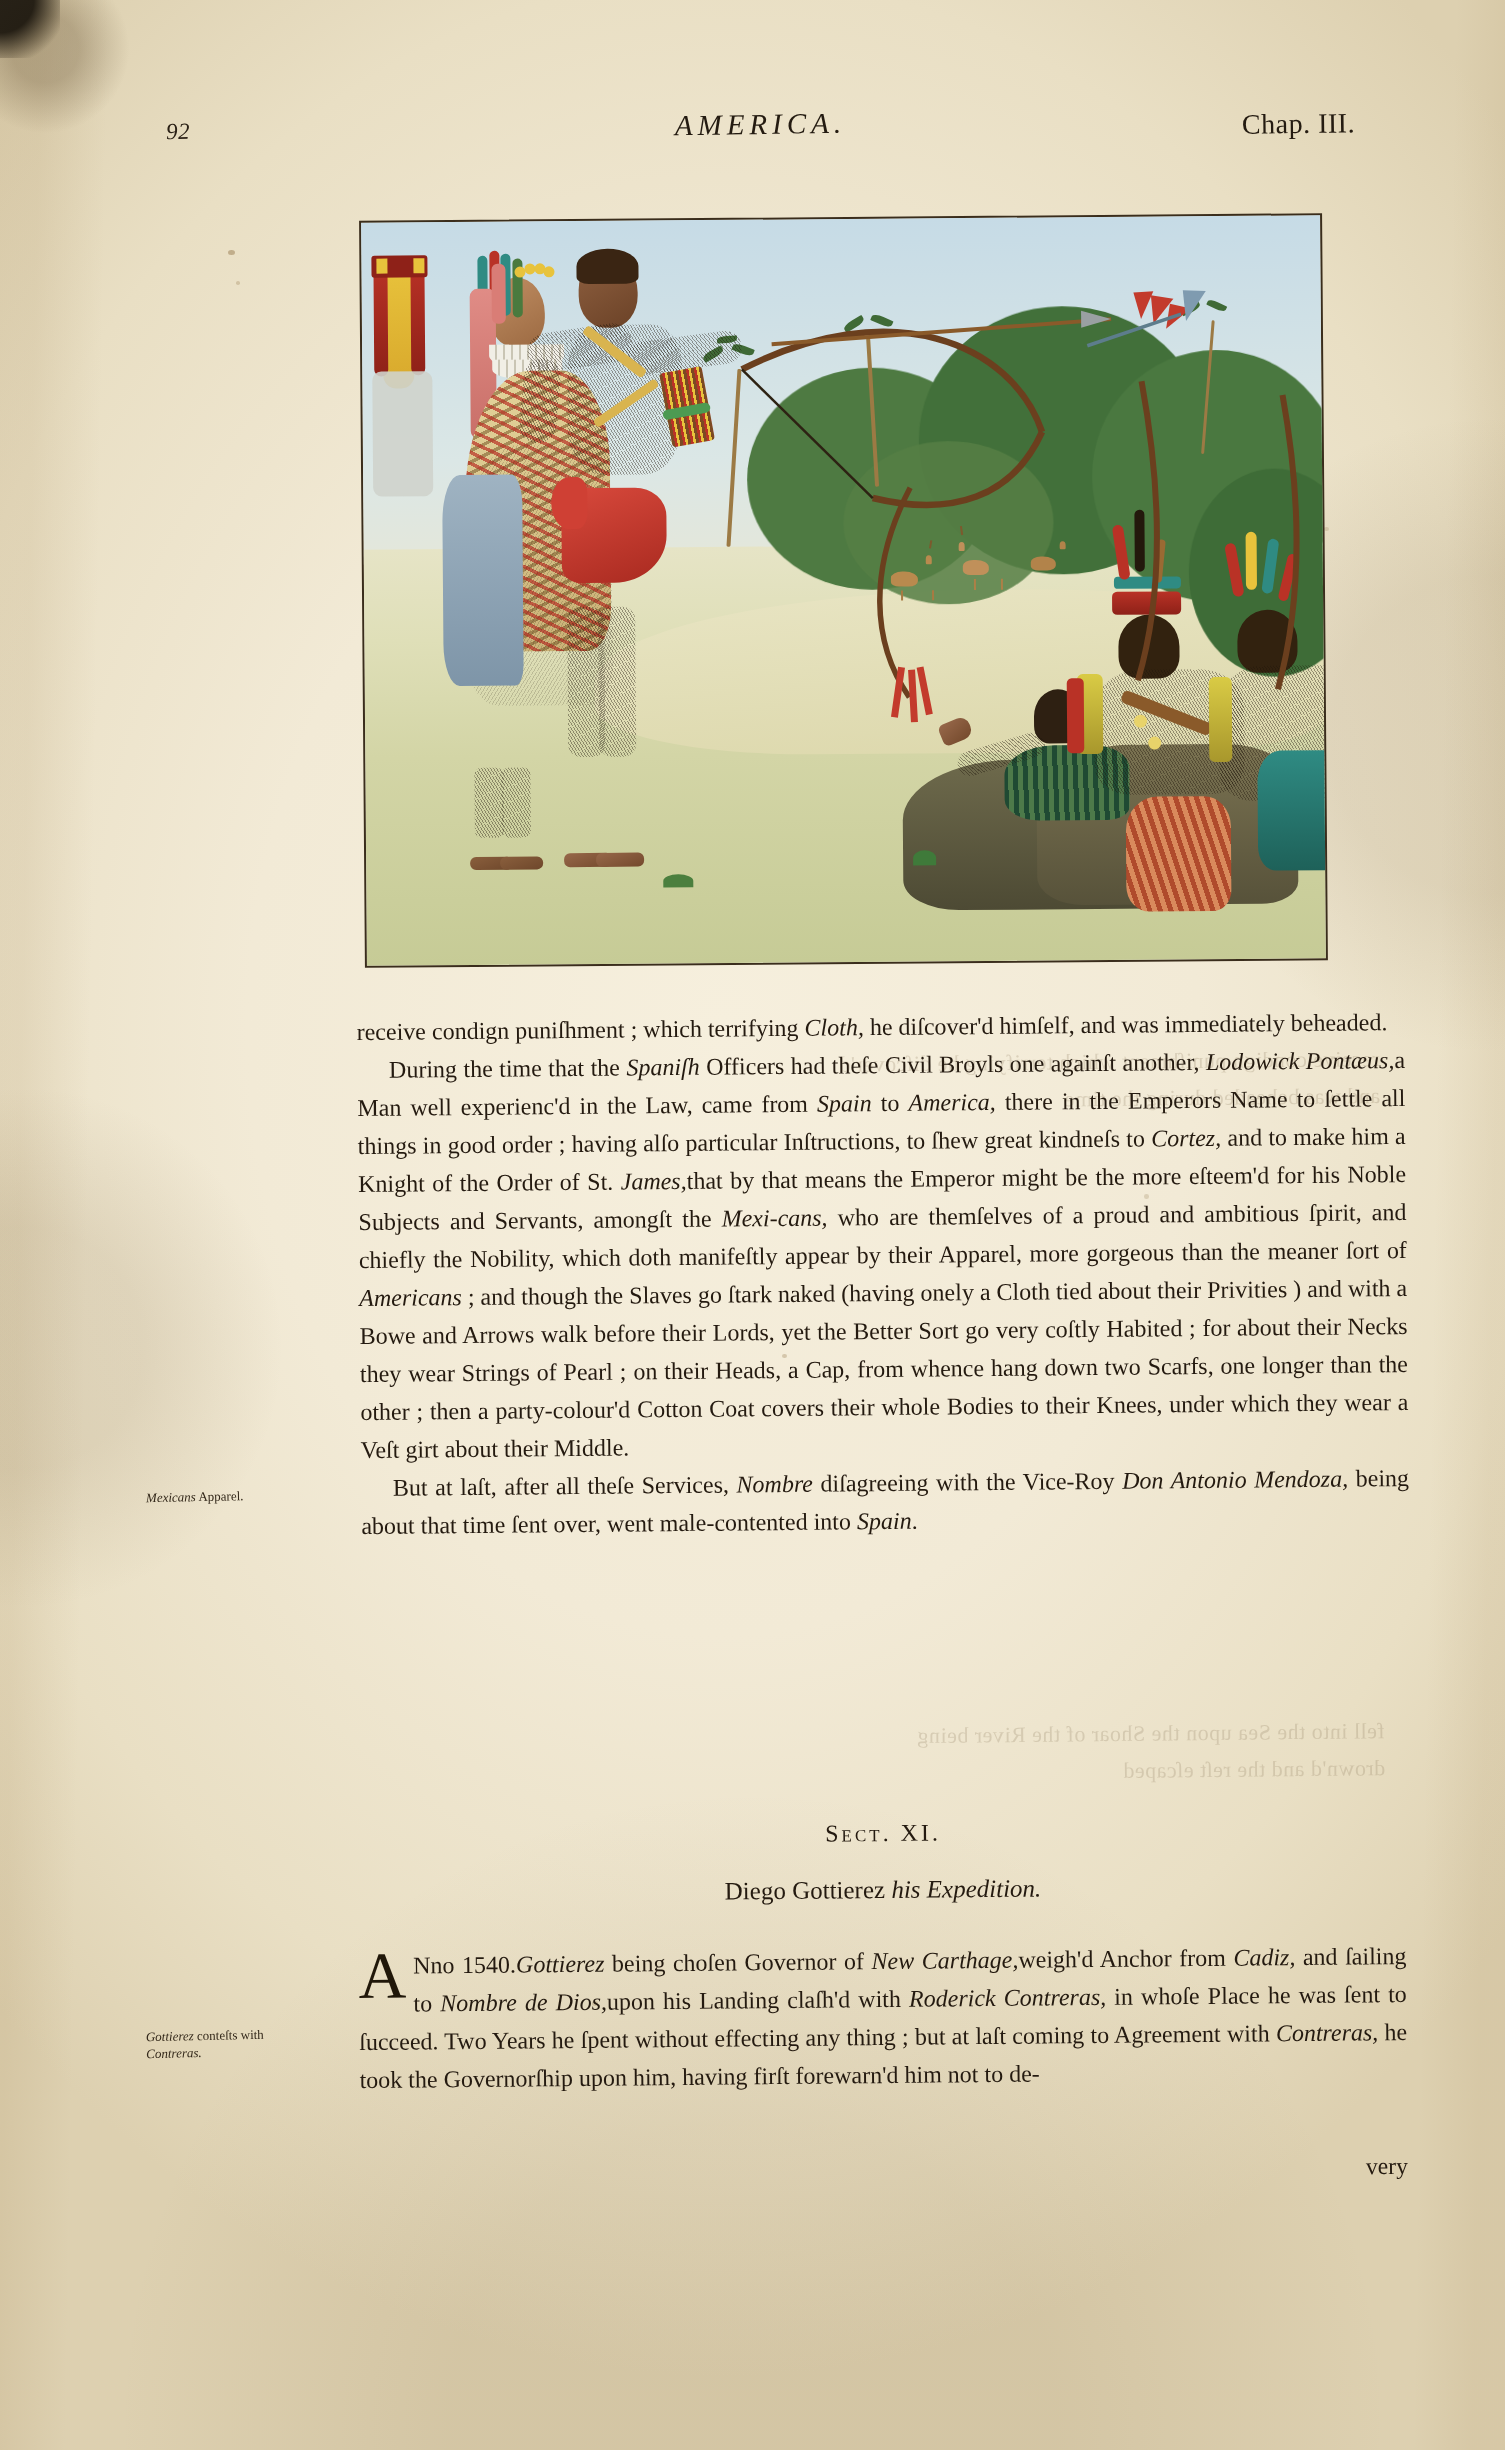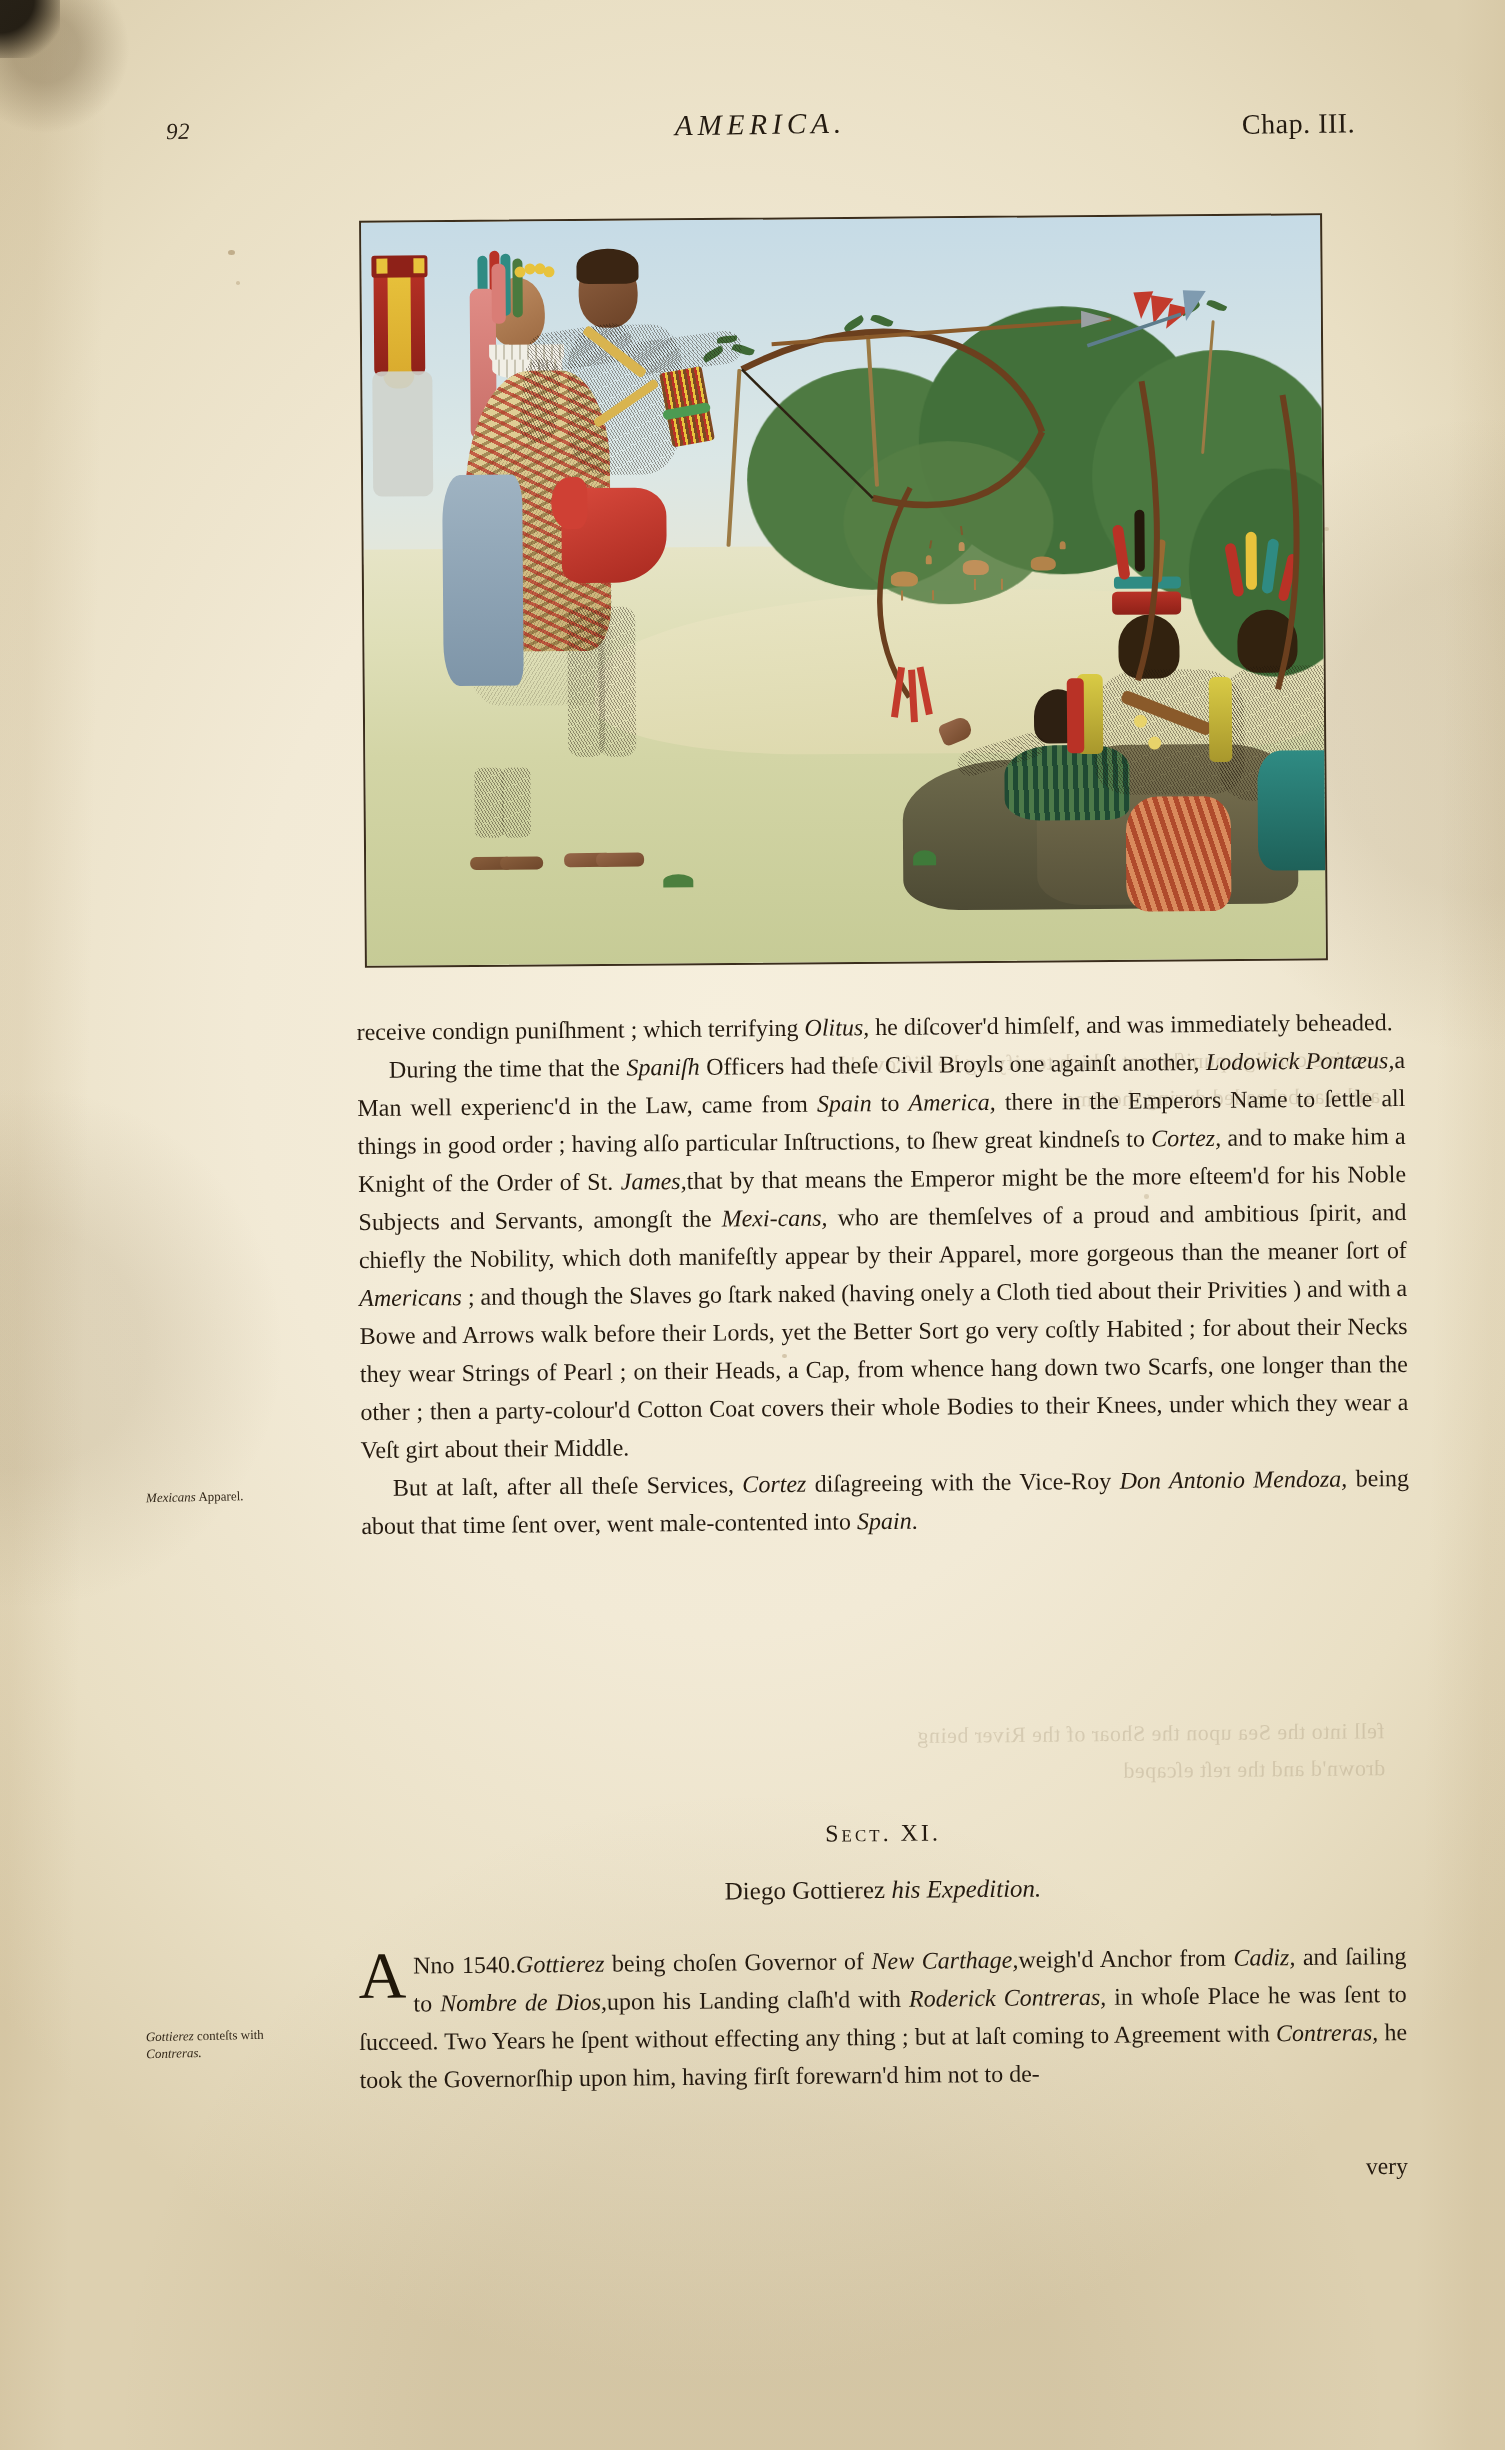--- a/index.html
+++ b/index.html
@@ -326,25 +326,25 @@
 
 <div class="marginal" style="top:1487px;">
   <i>Mexicans</i><span> Apparel.</span>
 </div>
 <div class="marginal" style="top:2026px;">
   <i>Gottierez</i><span> conteſts with</span><br>
   <i>Contreras.</i>
 </div>
 
 <div id="body">
-  <p><span>receive condign puniſhment ; which terrifying </span><i>Olitus,</i><span> he diſcover'd himſelf, and was immediately beheaded.</span></p>
+  <p><span>receive condign puniſhment ; which terrifying </span><i>Cloth,</i><span> he diſcover'd himſelf, and was immediately beheaded.</span></p>
 
   <p class="ind"><span>During the time that the </span><i>Spaniſh</i><span> Officers had theſe Civil Broyls one againſt another, </span><i>Lodowick Pontæus,</i><span>a Man well experienc'd in the Law, came from </span><i>Spain</i><span> to </span><i>America,</i><span> there in the Emperors Name to ſettle all things in good order ; having alſo particular Inſtructions, to ſhew great kindneſs to </span><i>Cortez,</i><span> and to make him a Knight of the Order of St. </span><i>James,</i><span>that by that means the Emperor might be the more eſteem'd for his Noble Subjects and Servants, amongſt the </span><i>Mexi-cans,</i><span> who are themſelves of a proud and ambitious ſpirit, and chiefly the Nobility, which doth manifeſtly appear by their Apparel, more gorgeous than the meaner ſort of </span><i>Americans</i><span> ; and though the Slaves go ſtark naked (having onely a Cloth tied about their Privities ) and with a Bowe and Arrows walk before their Lords, yet the Better Sort go very coſtly Habited ; for about their Necks they wear Strings of Pearl ; on their Heads, a Cap, from whence hang down two Scarfs, one longer than the other ; then a party-colour'd Cotton Coat covers their whole Bodies to their Knees, under which they wear a Veſt girt about their Middle.</span></p>
 
-  <p class="ind"><span>But at laſt, after all theſe Services, </span><i>Cortez</i><span> diſagreeing with the Vice-Roy </span><i>Don Antonio Mendoza,</i><span> being about that time ſent over, went male-contented into </span><i>Spain</i><span>.</span></p>
+  <p class="ind"><span>But at laſt, after all theſe Services, </span><i>Nombre</i><span> diſagreeing with the Vice-Roy </span><i>Don Antonio Mendoza,</i><span> being about that time ſent over, went male-contented into </span><i>Spain</i><span>.</span></p>
 </div>
 
 <div id="sect">
   <span class="sectno">Sect. XI.</span>
 </div>
 <div id="secttitle">
   <span>Diego Gottierez </span><i>his Expedition.</i>
 </div>
 
 <div id="lastpara">

